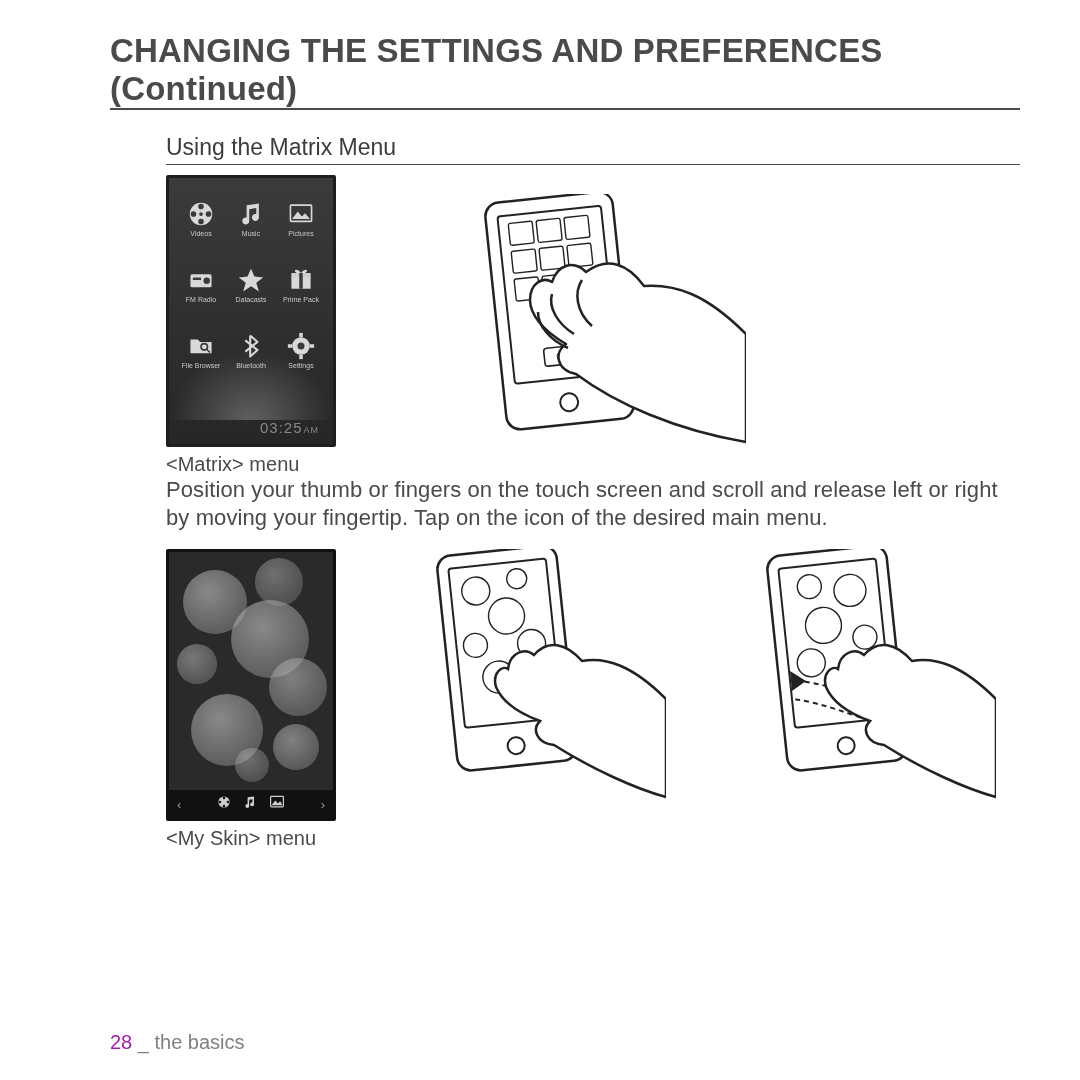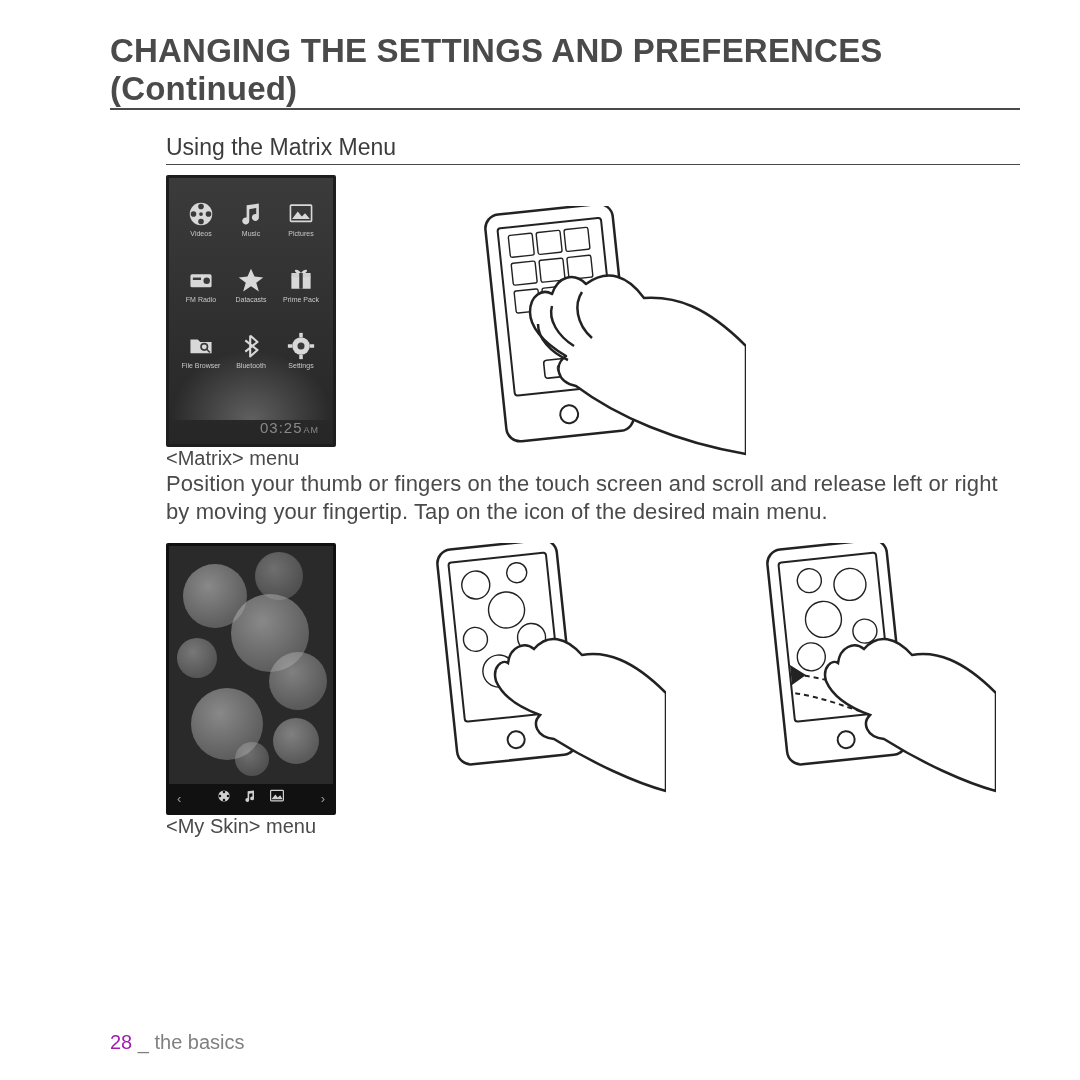--- a/index.html
+++ b/index.html
@@ -33,25 +33,26 @@
     padding-bottom: 3px;
     margin-bottom: 10px;
   }
   p.body {
     font-size: 22px;
     color: #4a4a4a;
     line-height: 1.25;
     margin-bottom: 18px;
     letter-spacing: 0.1px;
   }
-  .row { display: flex; gap: 110px; align-items: flex-end; }
+  .row { display: flex; gap: 110px; align-items: center; }
   .row2 { display: flex; gap: 70px; align-items: flex-start; }
   .caption {
     font-size: 20px;
     color: #4a4a4a;
+    margin-top: 6px;
     text-align: left;
   }
   
   .device-matrix {
     width: 170px;
     height: 272px;
     background: linear-gradient(#3b3b3b, #262626);
     border: 3px solid #1e1e1e;
     border-radius: 2px;
     position: relative;

